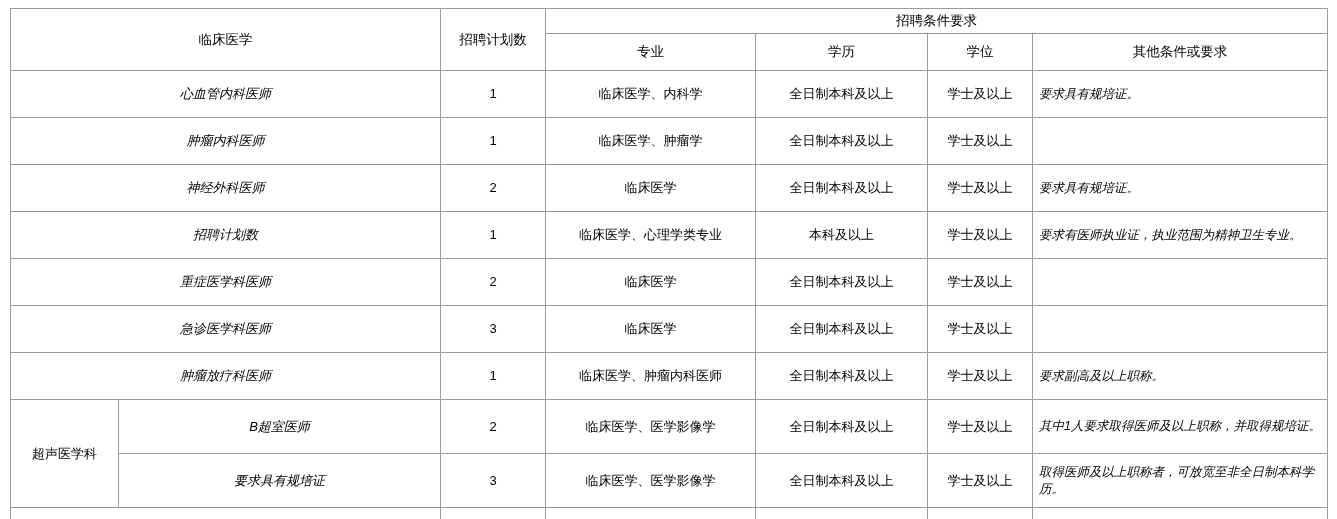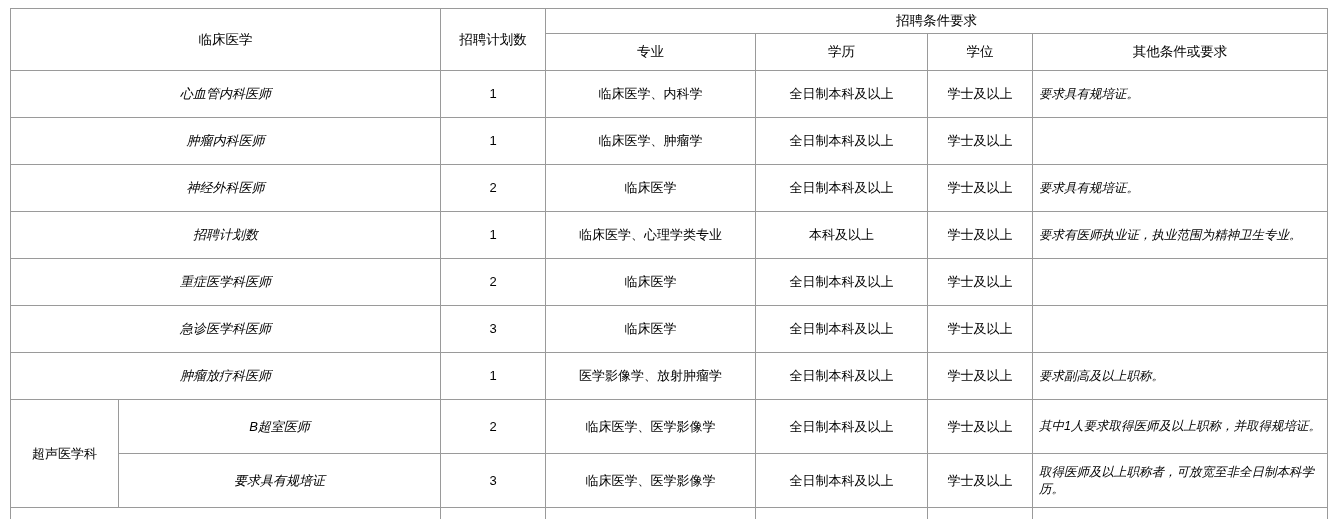--- a/index.html
+++ b/index.html
@@ -154,21 +154,21 @@
         <td class="post-name" colspan="2">急诊医学科医师</td>
         <td class="cell-center">3</td>
         <td class="cell-center">临床医学</td>
         <td class="cell-center">全日制本科及以上</td>
         <td class="cell-center">学士及以上</td>
         <td class="other-text"></td>
       </tr>
       <tr class="row-tall">
         <td class="post-name" colspan="2">肿瘤放疗科医师</td>
         <td class="cell-center">1</td>
-        <td class="cell-center">医学影像学、放射肿瘤学</td>
+        <td class="cell-center">临床医学、肿瘤内科医师</td>
         <td class="cell-center">全日制本科及以上</td>
         <td class="cell-center">学士及以上</td>
         <td class="other-text">要求副高及以上职称。</td>
       </tr>
       <tr class="row-xtall">
         <td class="group-cell" rowspan="2">超声医学科</td>
         <td class="post-name">B超室医师</td>
         <td class="cell-center">2</td>
         <td class="cell-center">临床医学、医学影像学</td>
         <td class="cell-center">全日制本科及以上</td>

